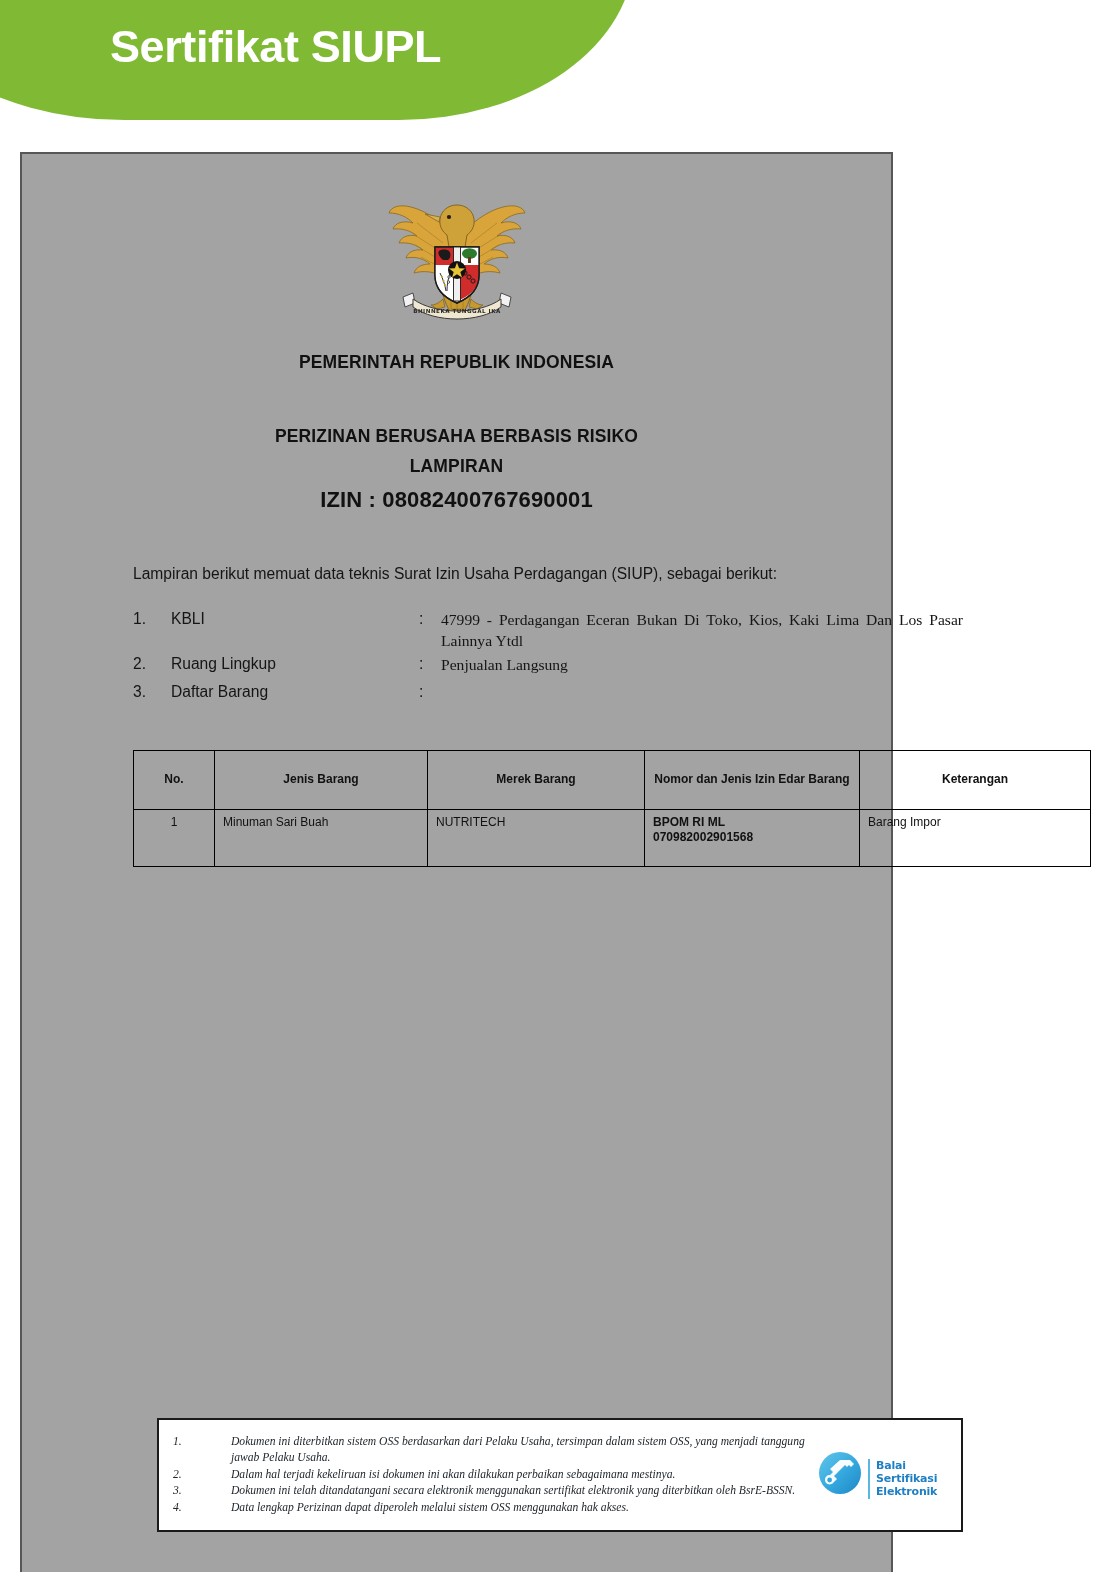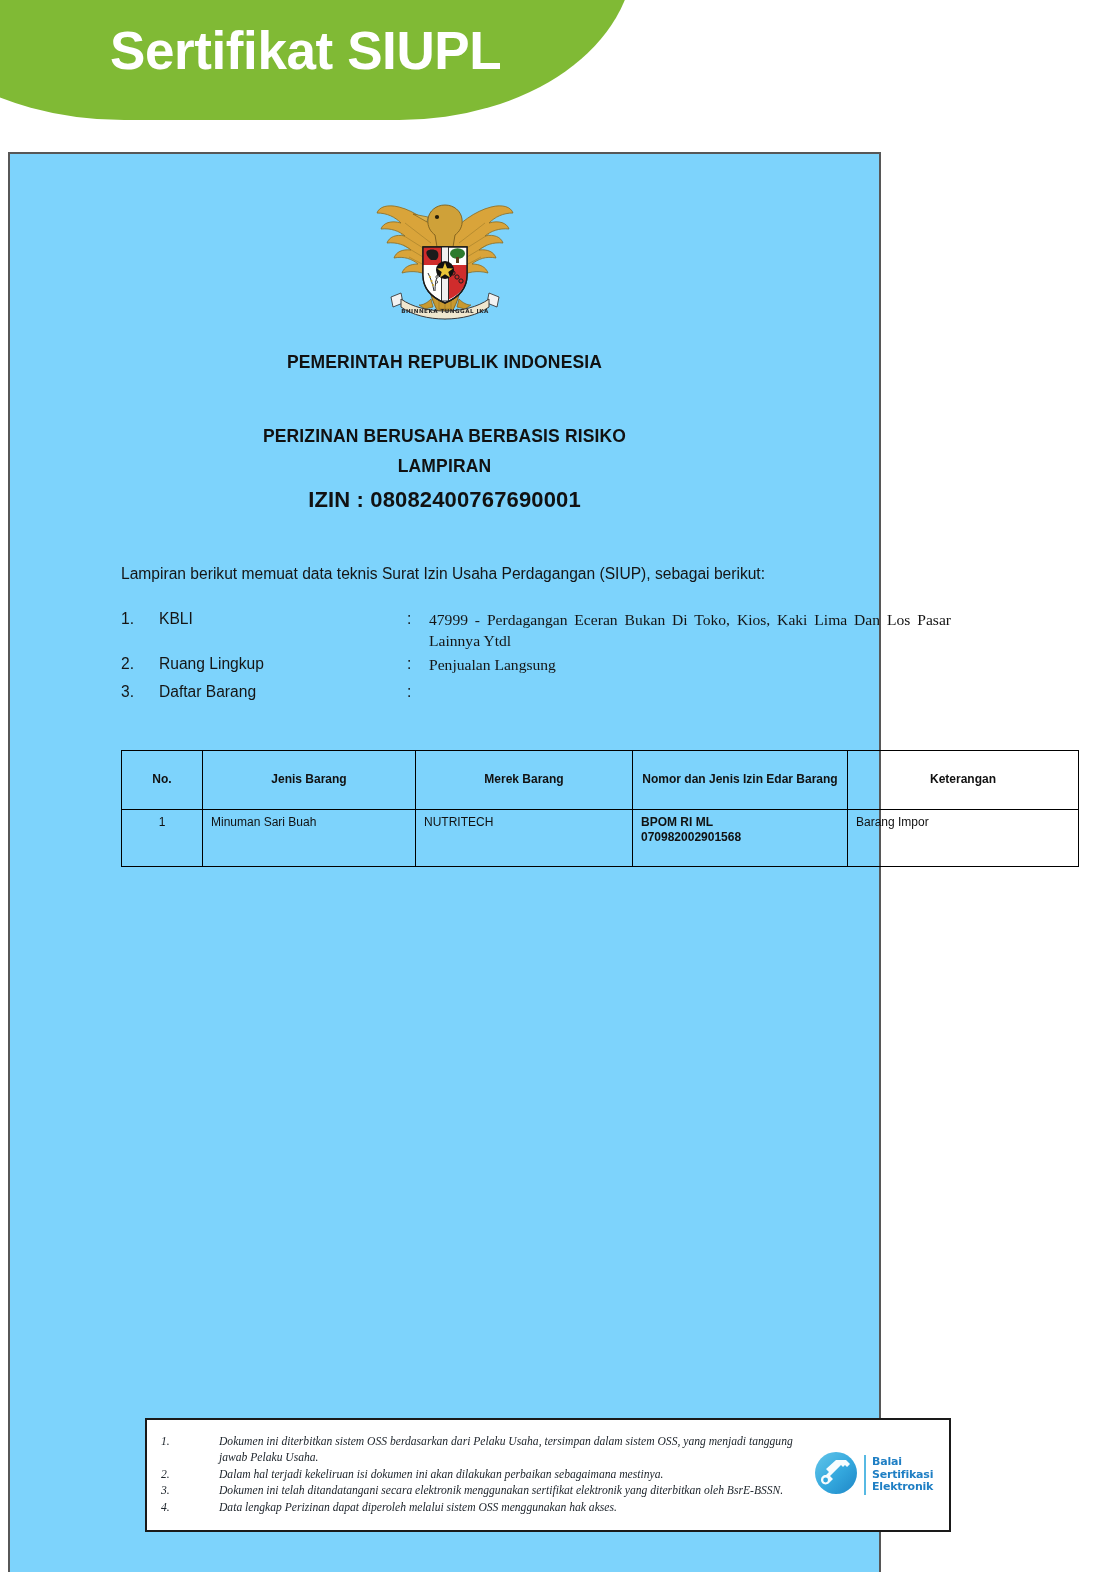--- a/index.html
+++ b/index.html
@@ -34,40 +34,40 @@
     top: 0;
     width: 754px;
     height: 166px;
     background: #80ba35;
     border-radius: 0 0 240px 250px / 0 0 170px 166px;
   }
   #banner-title {
     position: absolute;
     left: 110px;
     top: 24px;
-    font-size: 53px;
+    font-size: 45px;
     font-weight: bold;
     color: #ffffff;
     letter-spacing: -0.4px;
     line-height: 1;
     white-space: nowrap;
     z-index: 4;
   }
 
   
   #page {
     position: absolute;
-    left: 8px;
+    left: 20px;
     top: 152px;
     width: 873px;
     height: 1420px;
     box-sizing: border-box;
     border: 2px solid #575757;
     border-bottom: none;
-    background: #7dd3fc;
+    background: #a3a3a3;
   }
 
   
   #emblem {
     position: absolute;
     left: 0;
     right: 0;
     top: 33px;
     display: flex;
     justify-content: center;
@@ -176,23 +176,23 @@
     line-height: 1.42;
     color: #20272e;
   }
   .fitem { display: flex; align-items: flex-start; }
   .fitem .fnum { width: 34px; flex: 0 0 34px; }
   .fitem .ftxt { flex: 1 1 auto; margin-left: 24px; }
   #bsre-logo {
     flex: 0 0 auto;
     width: 135px;
     display: flex;
-    align-items: center;
+    align-items: flex-end;
     gap: 6px;
-    padding-right: 0;
+    padding-right: 8px;
   }
   #bsre-mark { flex: 0 0 auto; }
   #bsre-divider {
     width: 2px;
     height: 40px;
     background: #57b9e3;
     flex: 0 0 auto;
   }
   #bsre-words {
     font-family: "DejaVu Sans", sans-serif;

